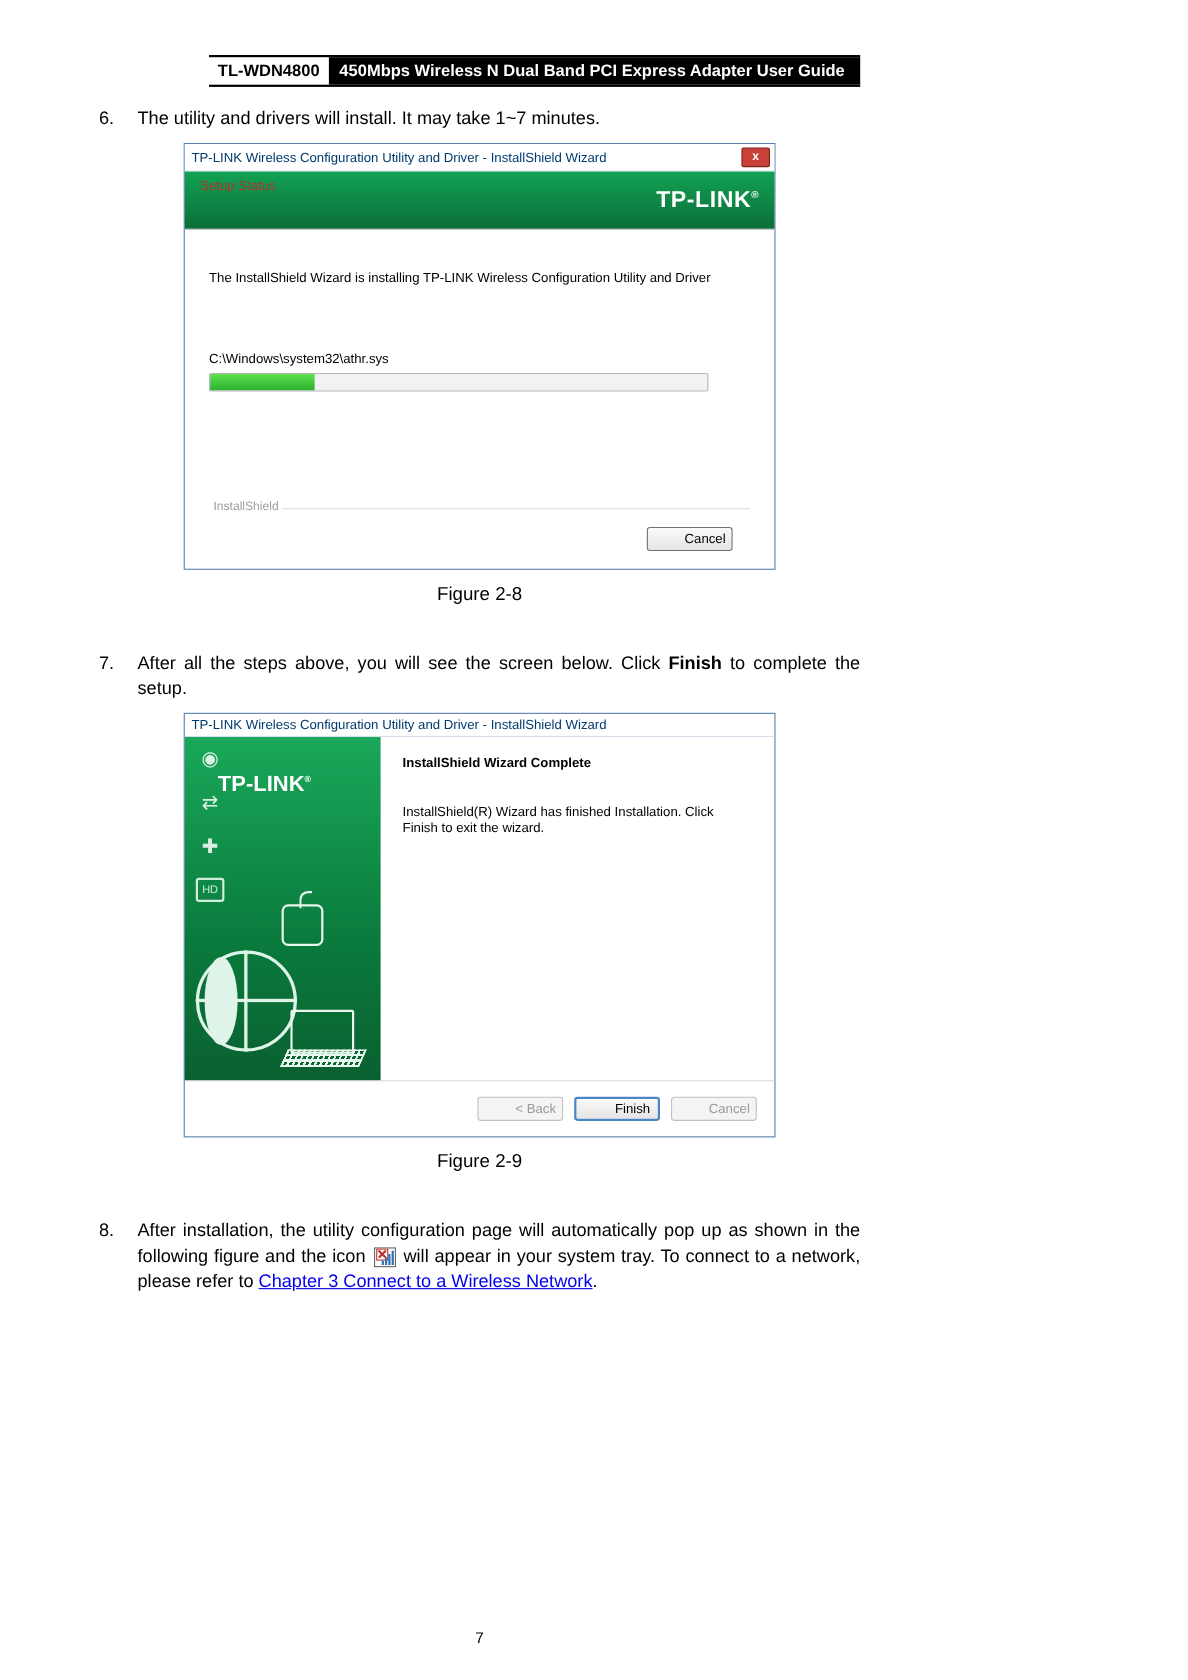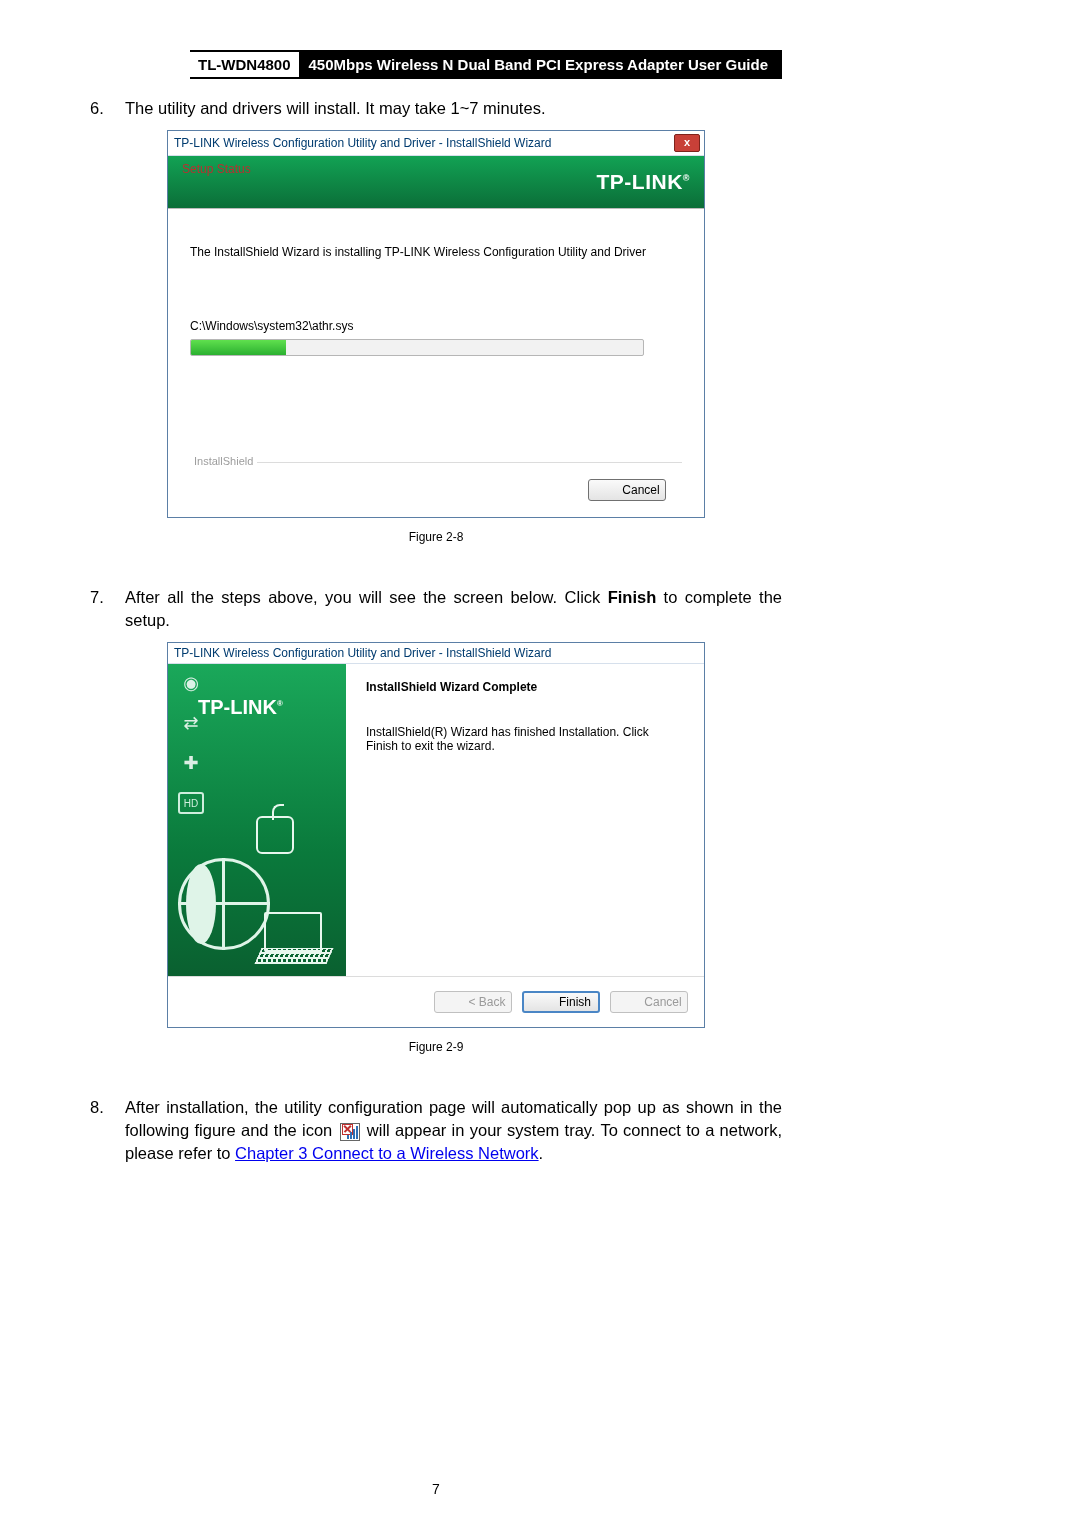--- a/index.html
+++ b/index.html
@@ -48,21 +48,21 @@
   }
   .step-num {
     width: 35px;
     flex: 0 0 35px;
   }
   .step-text { flex: 1; }
   .step-text b { font-weight: bold; }
   .link { color: #0000ee; text-decoration: underline; }
   .caption {
     text-align: center;
-    font-size: 12px;
+    font-size: 17px;
     margin: 12px 0 42px 0;
   }
   .page-num {
     position: absolute;
     bottom: 30px;
     left: 0; right: 0;
     text-align: center;
     font-size: 14px;
   }
 

